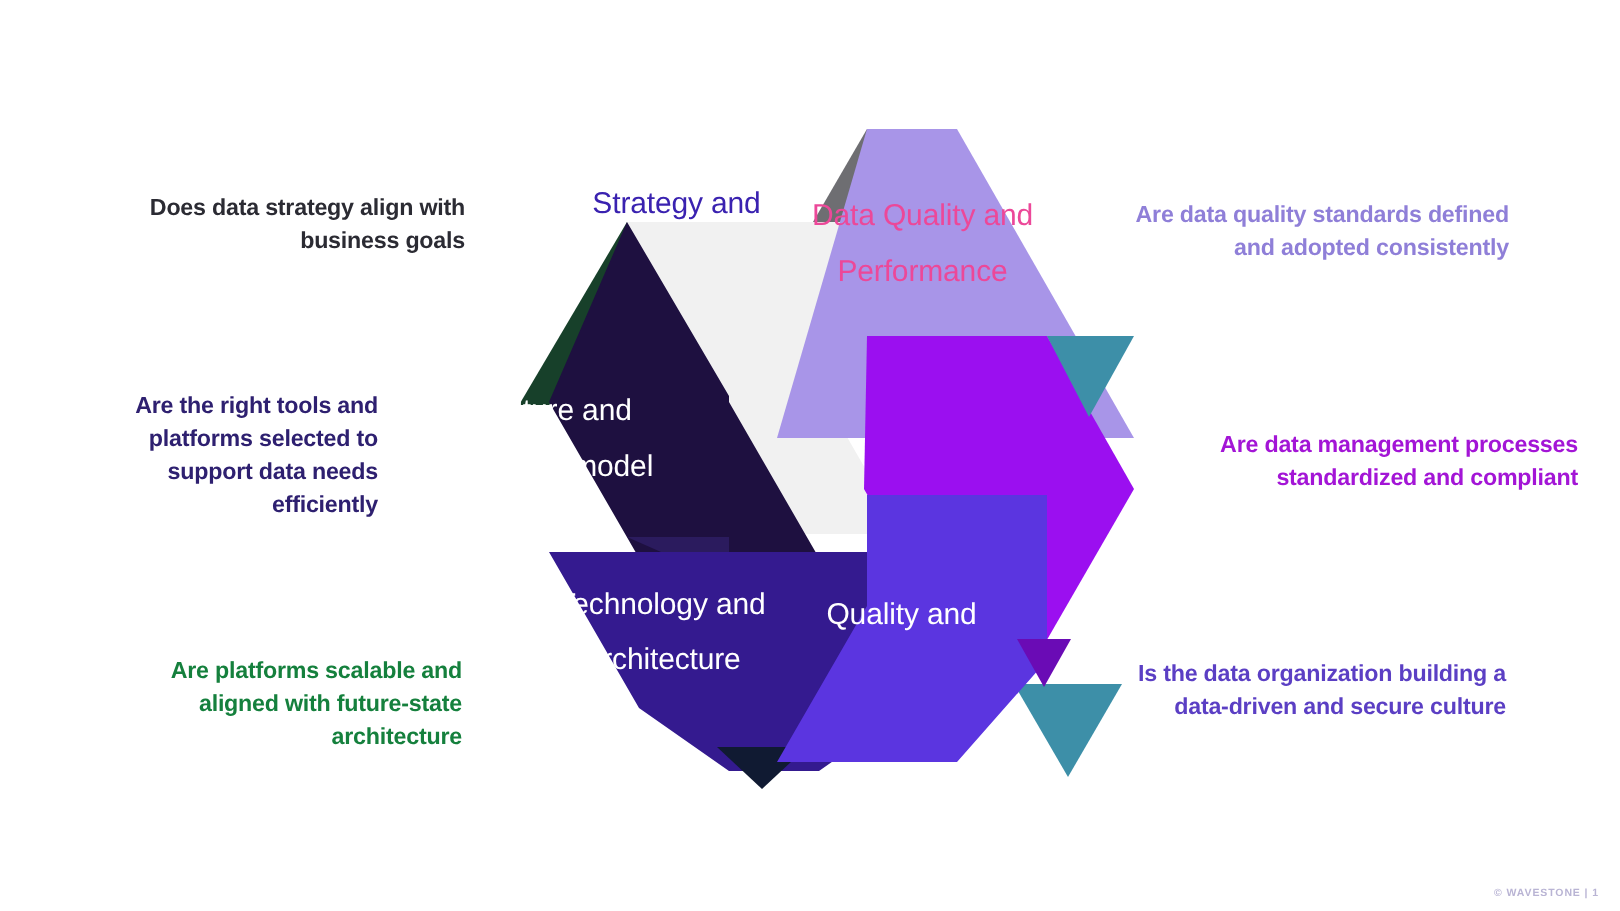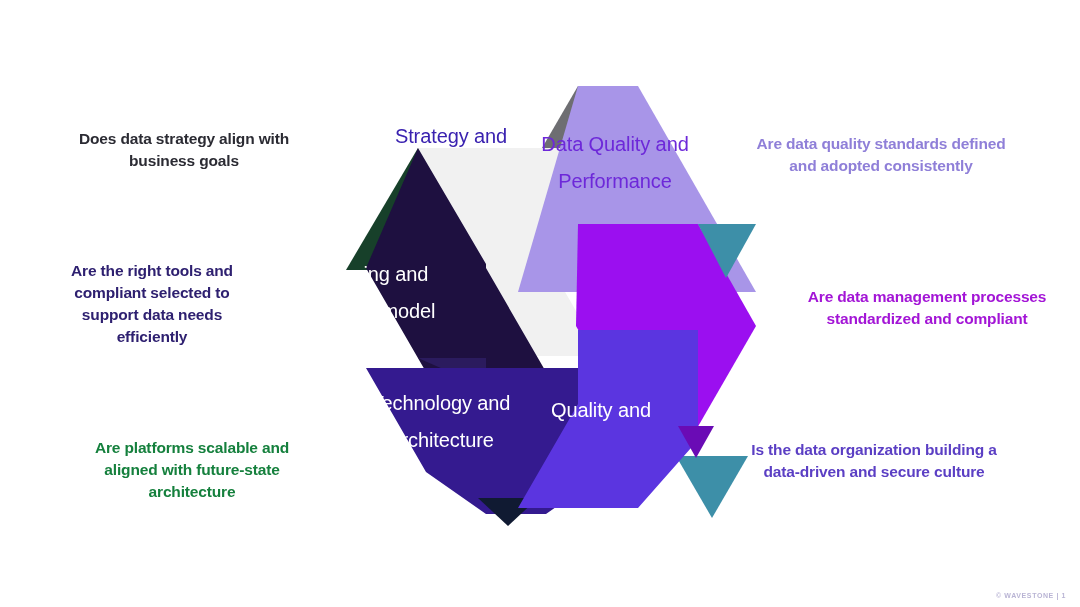--- a/index.html
+++ b/index.html
@@ -49,22 +49,22 @@
   }
 
   
   .note {
     position: absolute;
     font-weight: bold;
     font-size: 15.5px;
     line-height: 1.42;
     letter-spacing: -0.15px;
   }
-  .note.left  { text-align: center; }
-  .note.right { text-align: center; }
+  .note.left  { text-align: right; }
+  .note.right { text-align: right; }
 
   #note-strategy {
     left: 58px; top: 128px; width: 252px;
     color: #2B2B33;
   }
   #note-sourcing {
     left: 52px; top: 260px; width: 200px;
     color: #2E2070;
   }
   #note-technology {
@@ -128,44 +128,44 @@
       <polygon fill="#5B35E0" points="288,272 408,272 408,382 348,450 228,450 288,346"></polygon>
 
       <polygon points="388,368 424,368 406,400" fill="#6A0BB5"></polygon>
 
     </svg>
 
     <div class="seg-label" style="left:88px; top:60px; width:146px; color:#3A22B0;">
       <div>Strategy and</div>
     </div>
 
-    <div class="seg-label" style="left:246px; top:68px; width:158px; color:#6d28d9;">
+    <div class="seg-label" style="left:246px; top:68px; width:158px; color:#ec4899;">
       <div>Data Quality and</div>
       <div>Performance</div>
     </div>
 
 
     <div class="seg-label" style="left:240px; top:334px; width:142px; color:#FFFFFF;">
       <div>Quality and</div>
     </div>
 
     <div class="seg-label" style="left:78px; top:327px; width:146px; color:#FFFFFF;">
       <div>Technology and</div>
       <div>Architecture</div>
     </div>
 
     <div class="seg-label" style="left:6px; top:198px; width:148px; color:#FFFFFF;">
-      <div>Sourcing and</div>
+      <div>Culture and</div>
       <div>Delivery model</div>
     </div>
   </div>
 
   <div class="note left" id="note-strategy">Does data strategy align with business goals</div>
 
-  <div class="note left" id="note-sourcing">Are the right tools and compliant selected to support data needs efficiently</div>
+  <div class="note left" id="note-sourcing">Are the right tools and platforms selected to support data needs efficiently</div>
 
   <div class="note left" id="note-technology">Are platforms scalable and aligned with future-state architecture</div>
 
   <div class="note right" id="note-dataquality">Are data quality standards defined and adopted consistently</div>
 
   <div class="note right" id="note-people">Is the data organization building a data-driven and secure culture</div>
 
   <div class="note right" id="note-process">Are data management processes standardized and compliant</div>
 
   <div id="footer">© WAVESTONE | 1</div>

